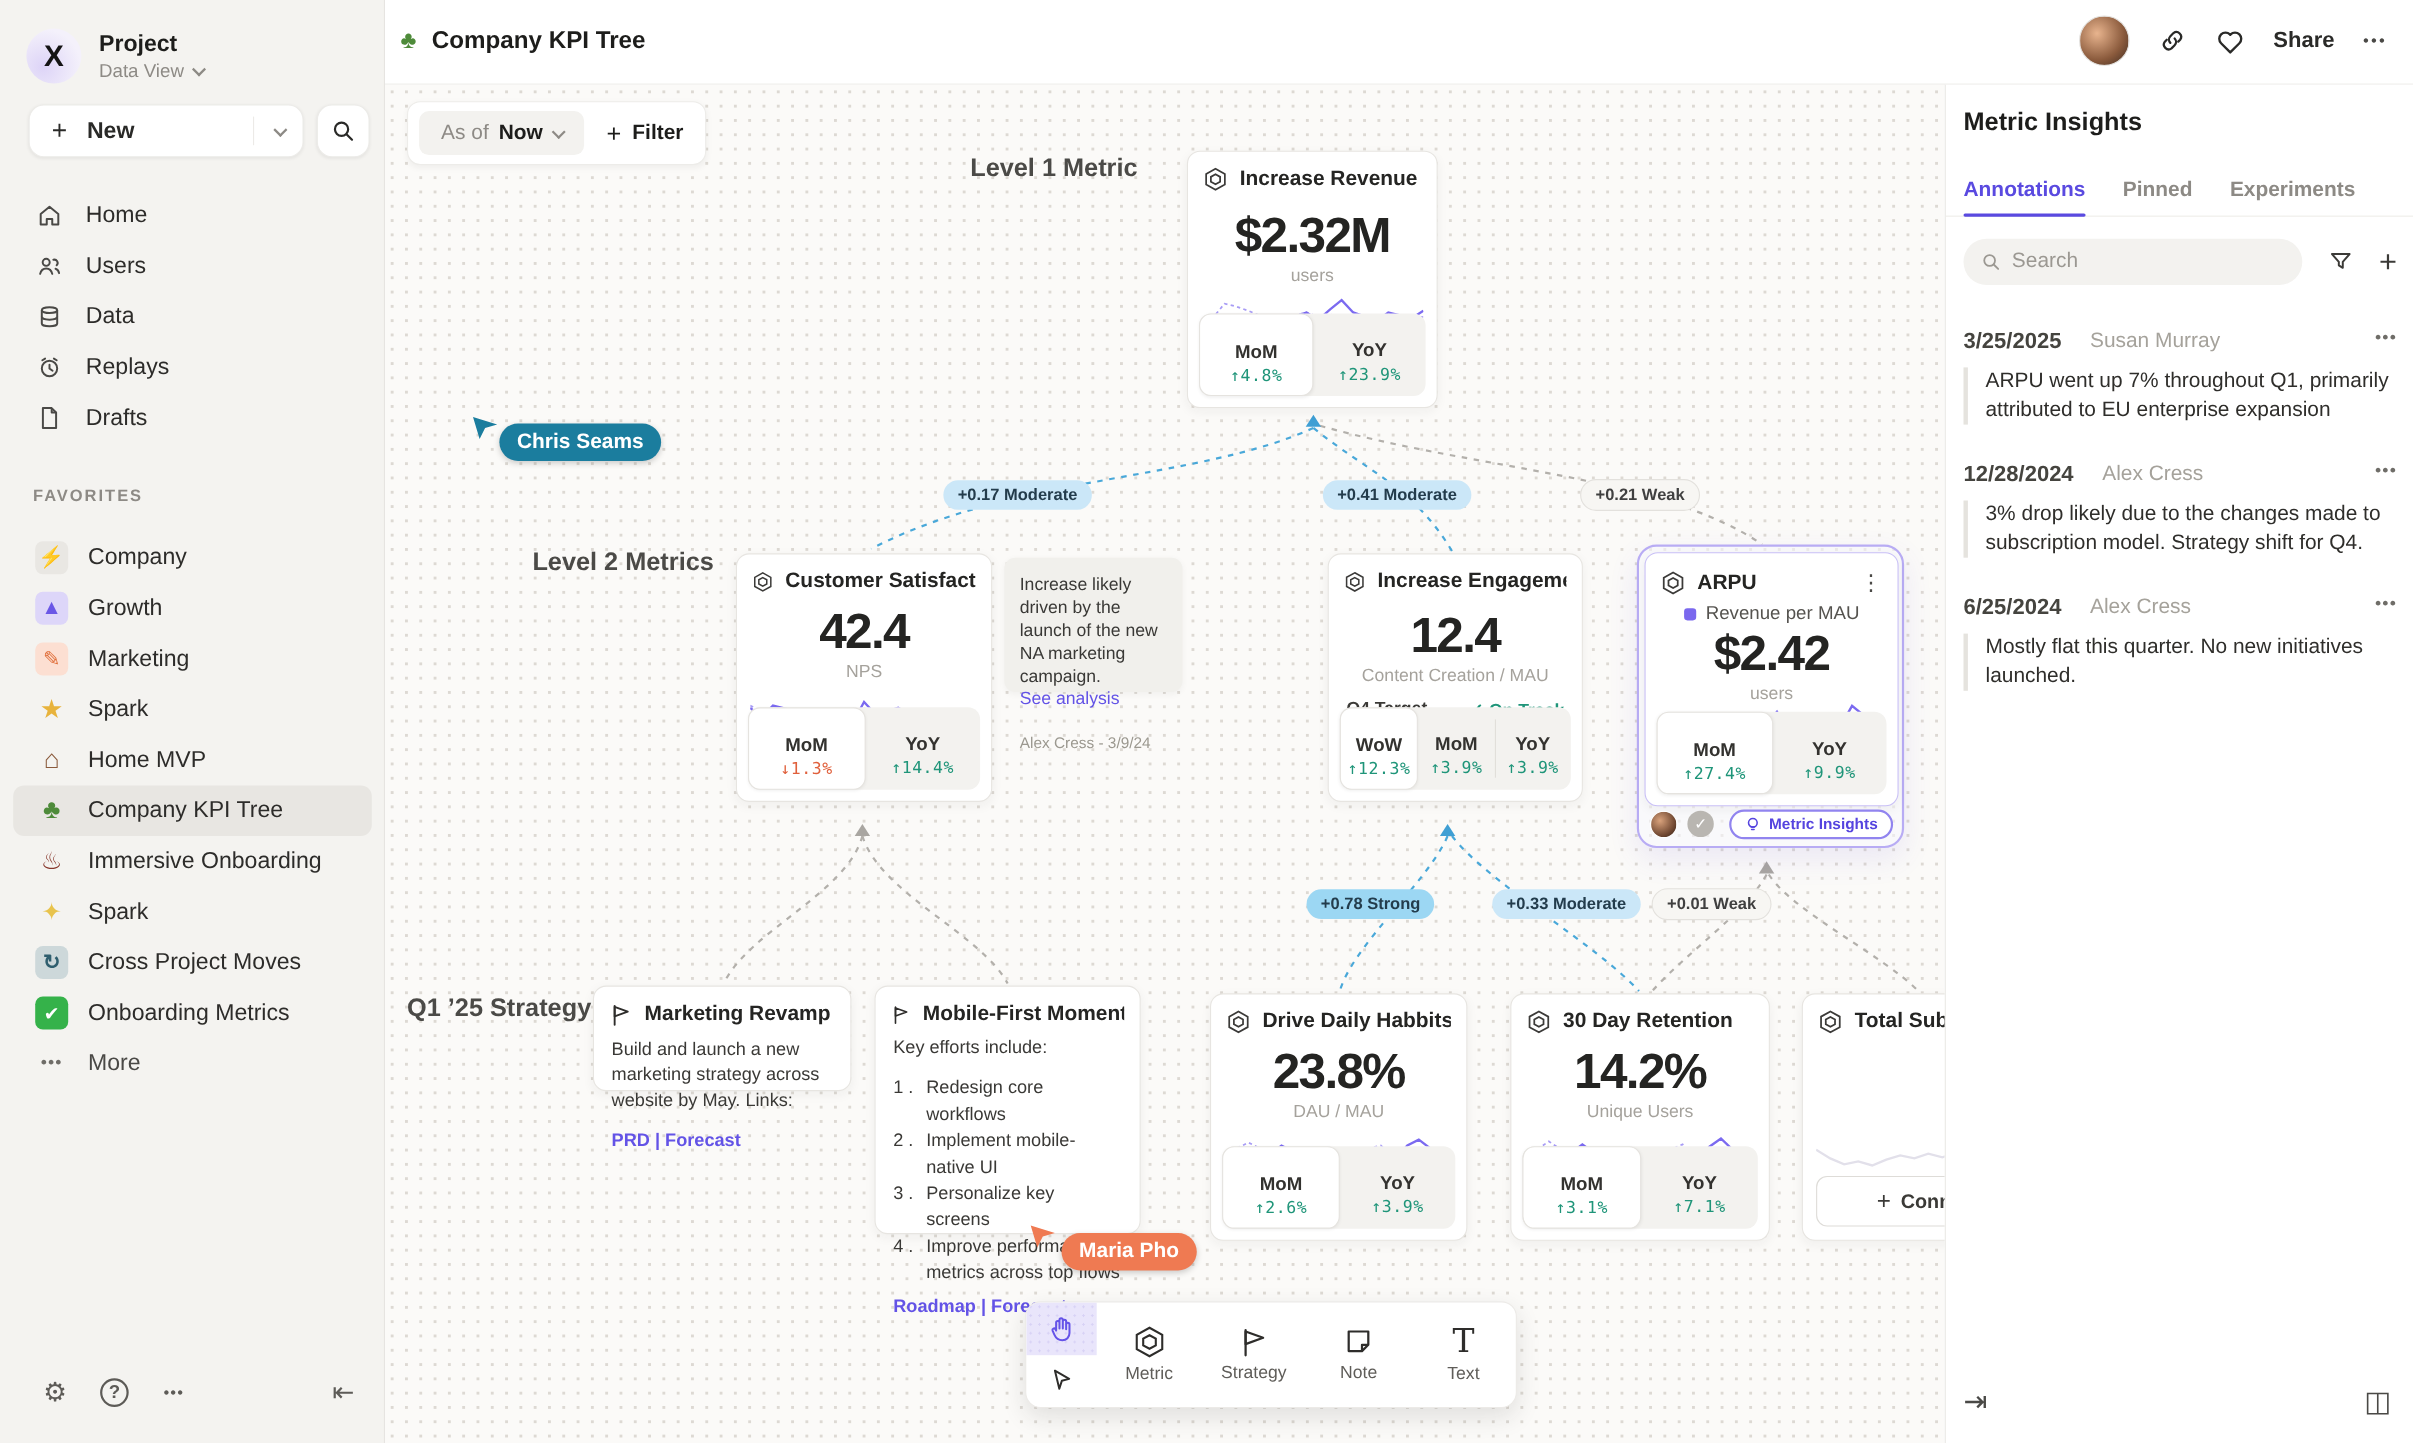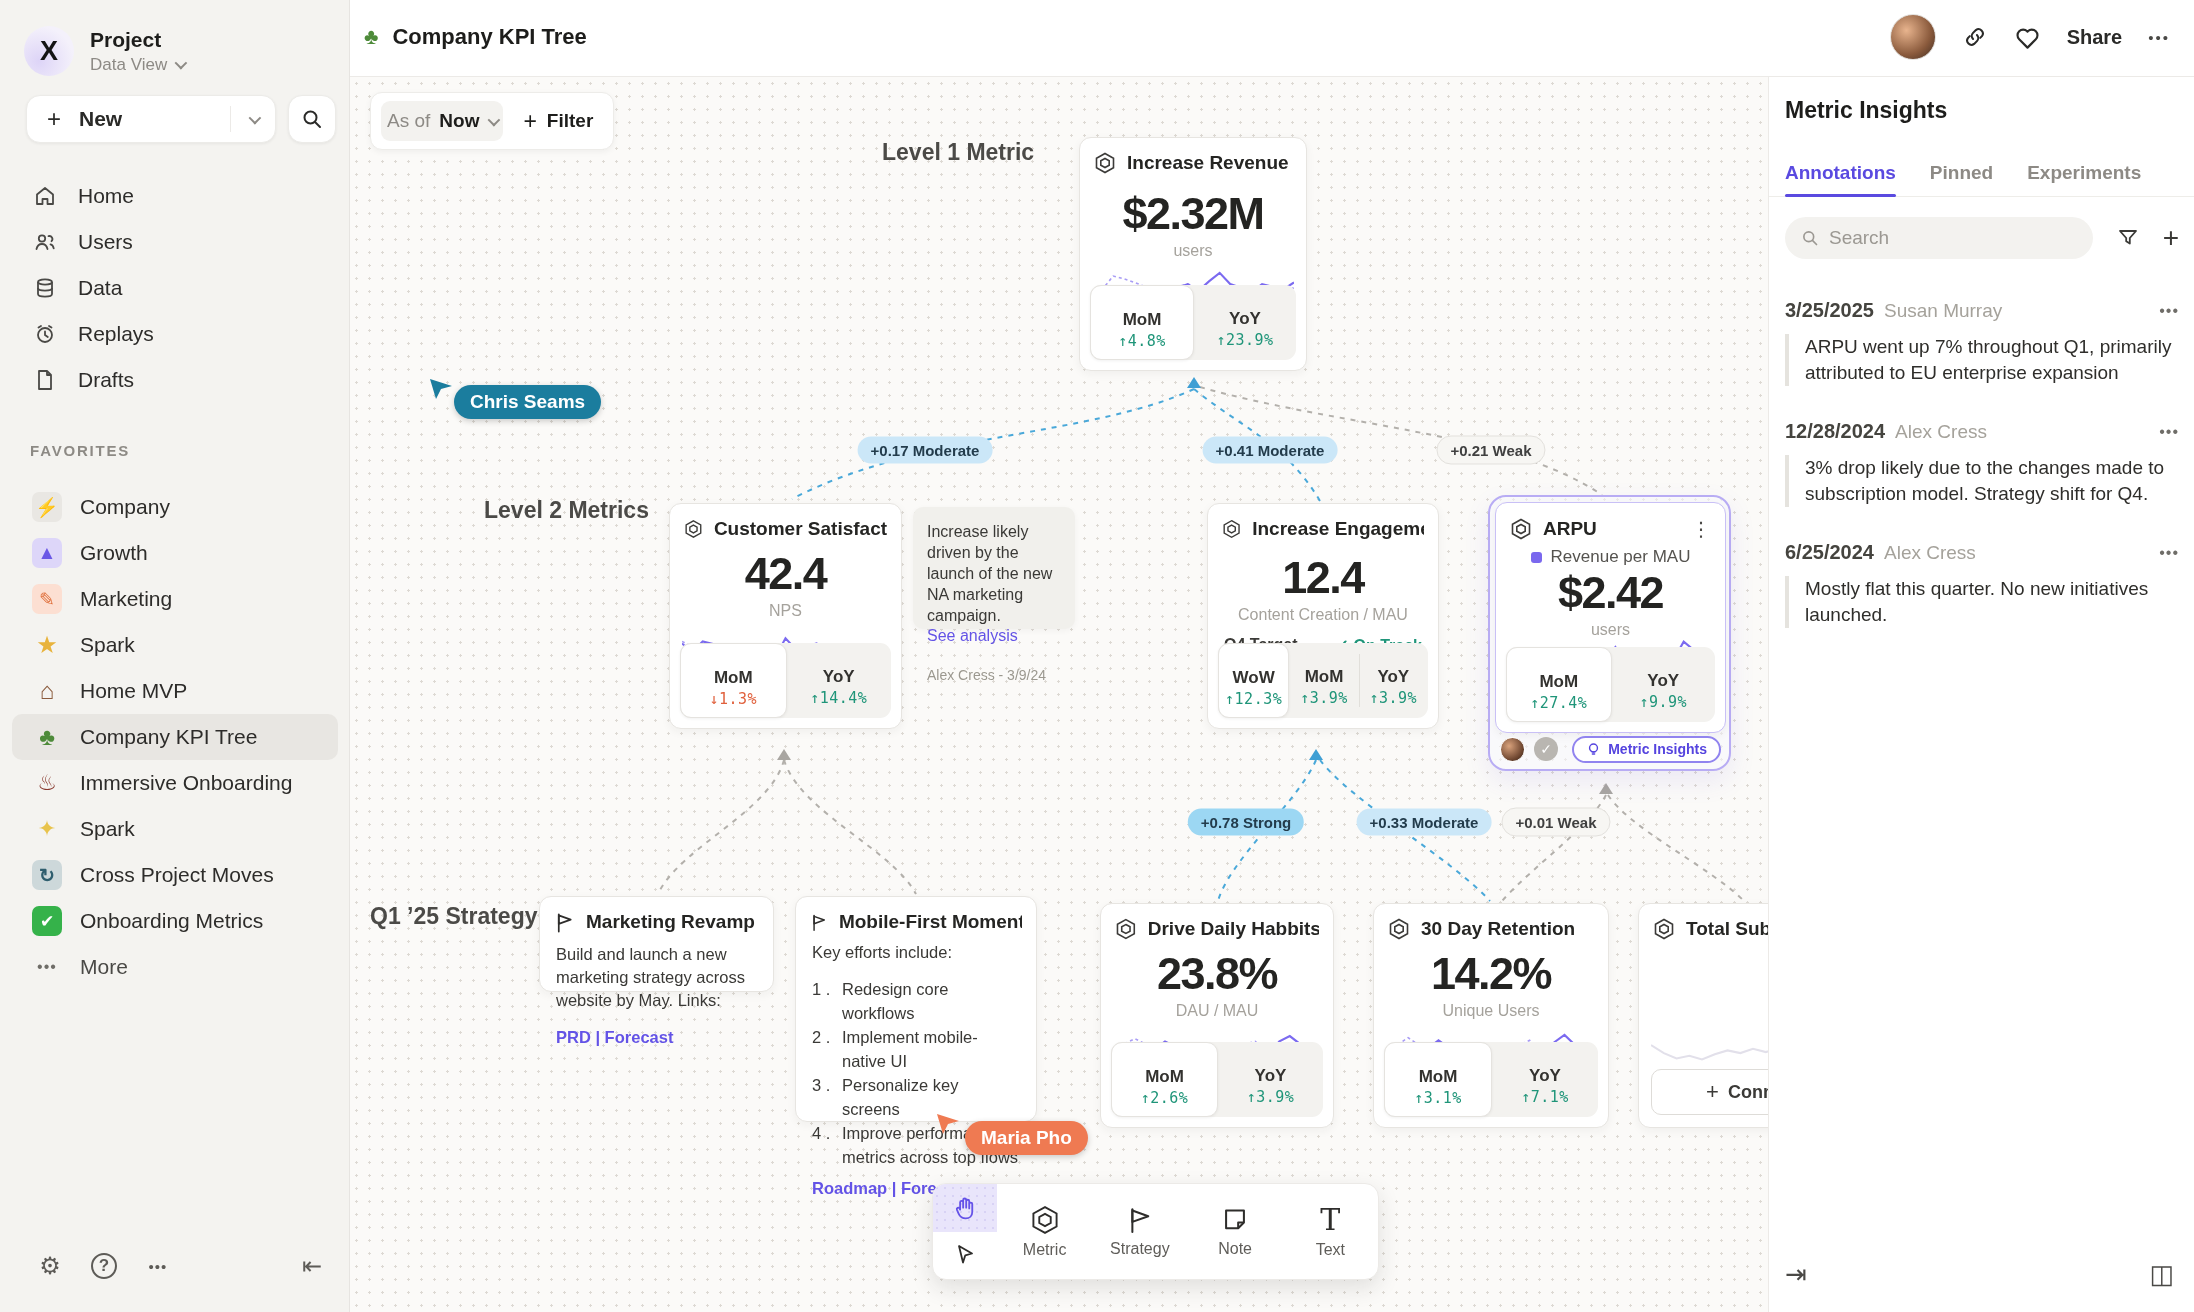--- a/index.html
+++ b/index.html
@@ -39,21 +39,21 @@
   .tb-right { position:absolute; right:24px; top:14px; display:flex; align-items:center; gap:26px; }
   .avatar { width:46px; height:46px; border-radius:50%; background:radial-gradient(circle at 35% 35%, #e8b48e, #8a5a3c 60%, #3c2a20); border:1px solid #e3e1de; }
   .share-lb { font-size:20px; font-weight:600; color:#2a2a28; cursor:pointer; }
   .dots3 { font-size:22px; color:#4a4946; letter-spacing:2px; cursor:pointer; }
 
   
   #canvas { position:absolute; left:350px; top:77px; width:1418px; height:1235px; overflow:hidden;
     background-color:#fbfaf8; background-image:radial-gradient(#ddd9d3 1.3px, transparent 1.4px); background-size:13px 13px; }
   #edges { position:absolute; left:0; top:0; width:1418px; height:1235px; pointer-events:none; }
   .asof-bar { position:absolute; left:20px; top:15px; height:58px; background:#fff; border:1px solid #edece9; border-radius:12px; box-shadow:0 2px 6px rgba(0,0,0,.05); display:flex; align-items:center; padding:0 20px 0 10px; gap:20px; }
-  .asof-pill { height:40px; background:#f3f2ef; border-radius:9px; display:flex; align-items:center; gap:9px; padding:0 6px; font-size:19px; }
+  .asof-pill { height:40px; background:#f3f2ef; border-radius:9px; display:flex; align-items:center; gap:9px; padding:0 20px; font-size:19px; }
   .asof-pre { color:#8d8a85; } .asof-val { font-weight:700; color:#1d1d1b; }
   .filter-btn { display:flex; align-items:center; gap:10px; font-size:19px; font-weight:600; color:#1d1d1b; cursor:pointer; }
   .lvl-label { position:absolute; font-size:23px; font-weight:700; color:#4b4a47; white-space:nowrap; }
 
   .card { position:absolute; background:#fff; border:1px solid #e7e5e1; border-radius:12px; box-shadow:0 3px 10px rgba(30,30,30,.05); }
   .card-head { display:flex; align-items:center; gap:11px; padding:14px 14px 6px 14px; }
   .card-title { font-size:19px; font-weight:700; color:#252523; white-space:nowrap; overflow:hidden; }
   .kebab { margin-left:auto; color:#4a4946; font-size:20px; cursor:pointer; }
   .card-val { text-align:center; font-size:45px; font-weight:800; letter-spacing:-1.5px; color:#242422; }
   .card-unit { text-align:center; font-size:16px; color:#a5a29c; margin-top:2px; }
@@ -121,21 +121,21 @@
   .pn-tabs { position:absolute; left:0; top:72px; width:426px; height:48px; border-bottom:1px solid #eeede9; display:flex; gap:34px; padding-left:16px; }
   .pn-tab { font-size:19px; font-weight:600; color:#8d8a85; position:relative; display:flex; align-items:center; cursor:pointer; }
   .pn-tab.active { color:#5a4ae0; }
   .pn-tab.active::after { content:''; position:absolute; left:0; right:0; bottom:-1px; height:3px; background:#5a4ae0; border-radius:2px; }
   .pn-search-row { position:absolute; left:16px; top:140px; width:394px; display:flex; align-items:center; gap:24px; }
   .pn-search { flex:1; height:42px; background:#f3f2ef; border:none; border-radius:999px; display:flex; align-items:center; gap:10px; padding:0 16px; }
   .pn-search input { border:none; background:transparent; outline:none; font-size:19px; color:#3a3936; width:100%; font-family:"Liberation Sans",sans-serif; }
   .pn-search input::placeholder { color:#9b9892; }
   .pn-plus { font-size:28px; color:#3b3a37; font-weight:400; cursor:pointer; }
   .anno { position:absolute; left:16px; width:394px; }
-  .anno-head { display:flex; align-items:center; gap:10px; }
+  .anno-head { display:flex; align-items:flex-start; gap:26px; }
   .anno-date { font-size:20px; font-weight:700; color:#45443f; }
   .anno-author { font-size:19px; color:#a5a29b; }
   .anno-dots { margin-left:auto; color:#6f6d68; font-size:16px; letter-spacing:1px; cursor:pointer; }
   .anno-quote { margin-top:12px; border-left:4px solid #e5e3de; padding-left:16px; font-size:19px; line-height:1.38; color:#2f2e2b; }
   .pn-foot-l { position:absolute; left:16px; bottom:22px; font-size:26px; color:#4a4946; cursor:pointer; }
   .pn-foot-r { position:absolute; right:20px; bottom:22px; font-size:26px; color:#4a4946; cursor:pointer; }
 
   svg.icon { display:block; }
 </style>
 </head>

